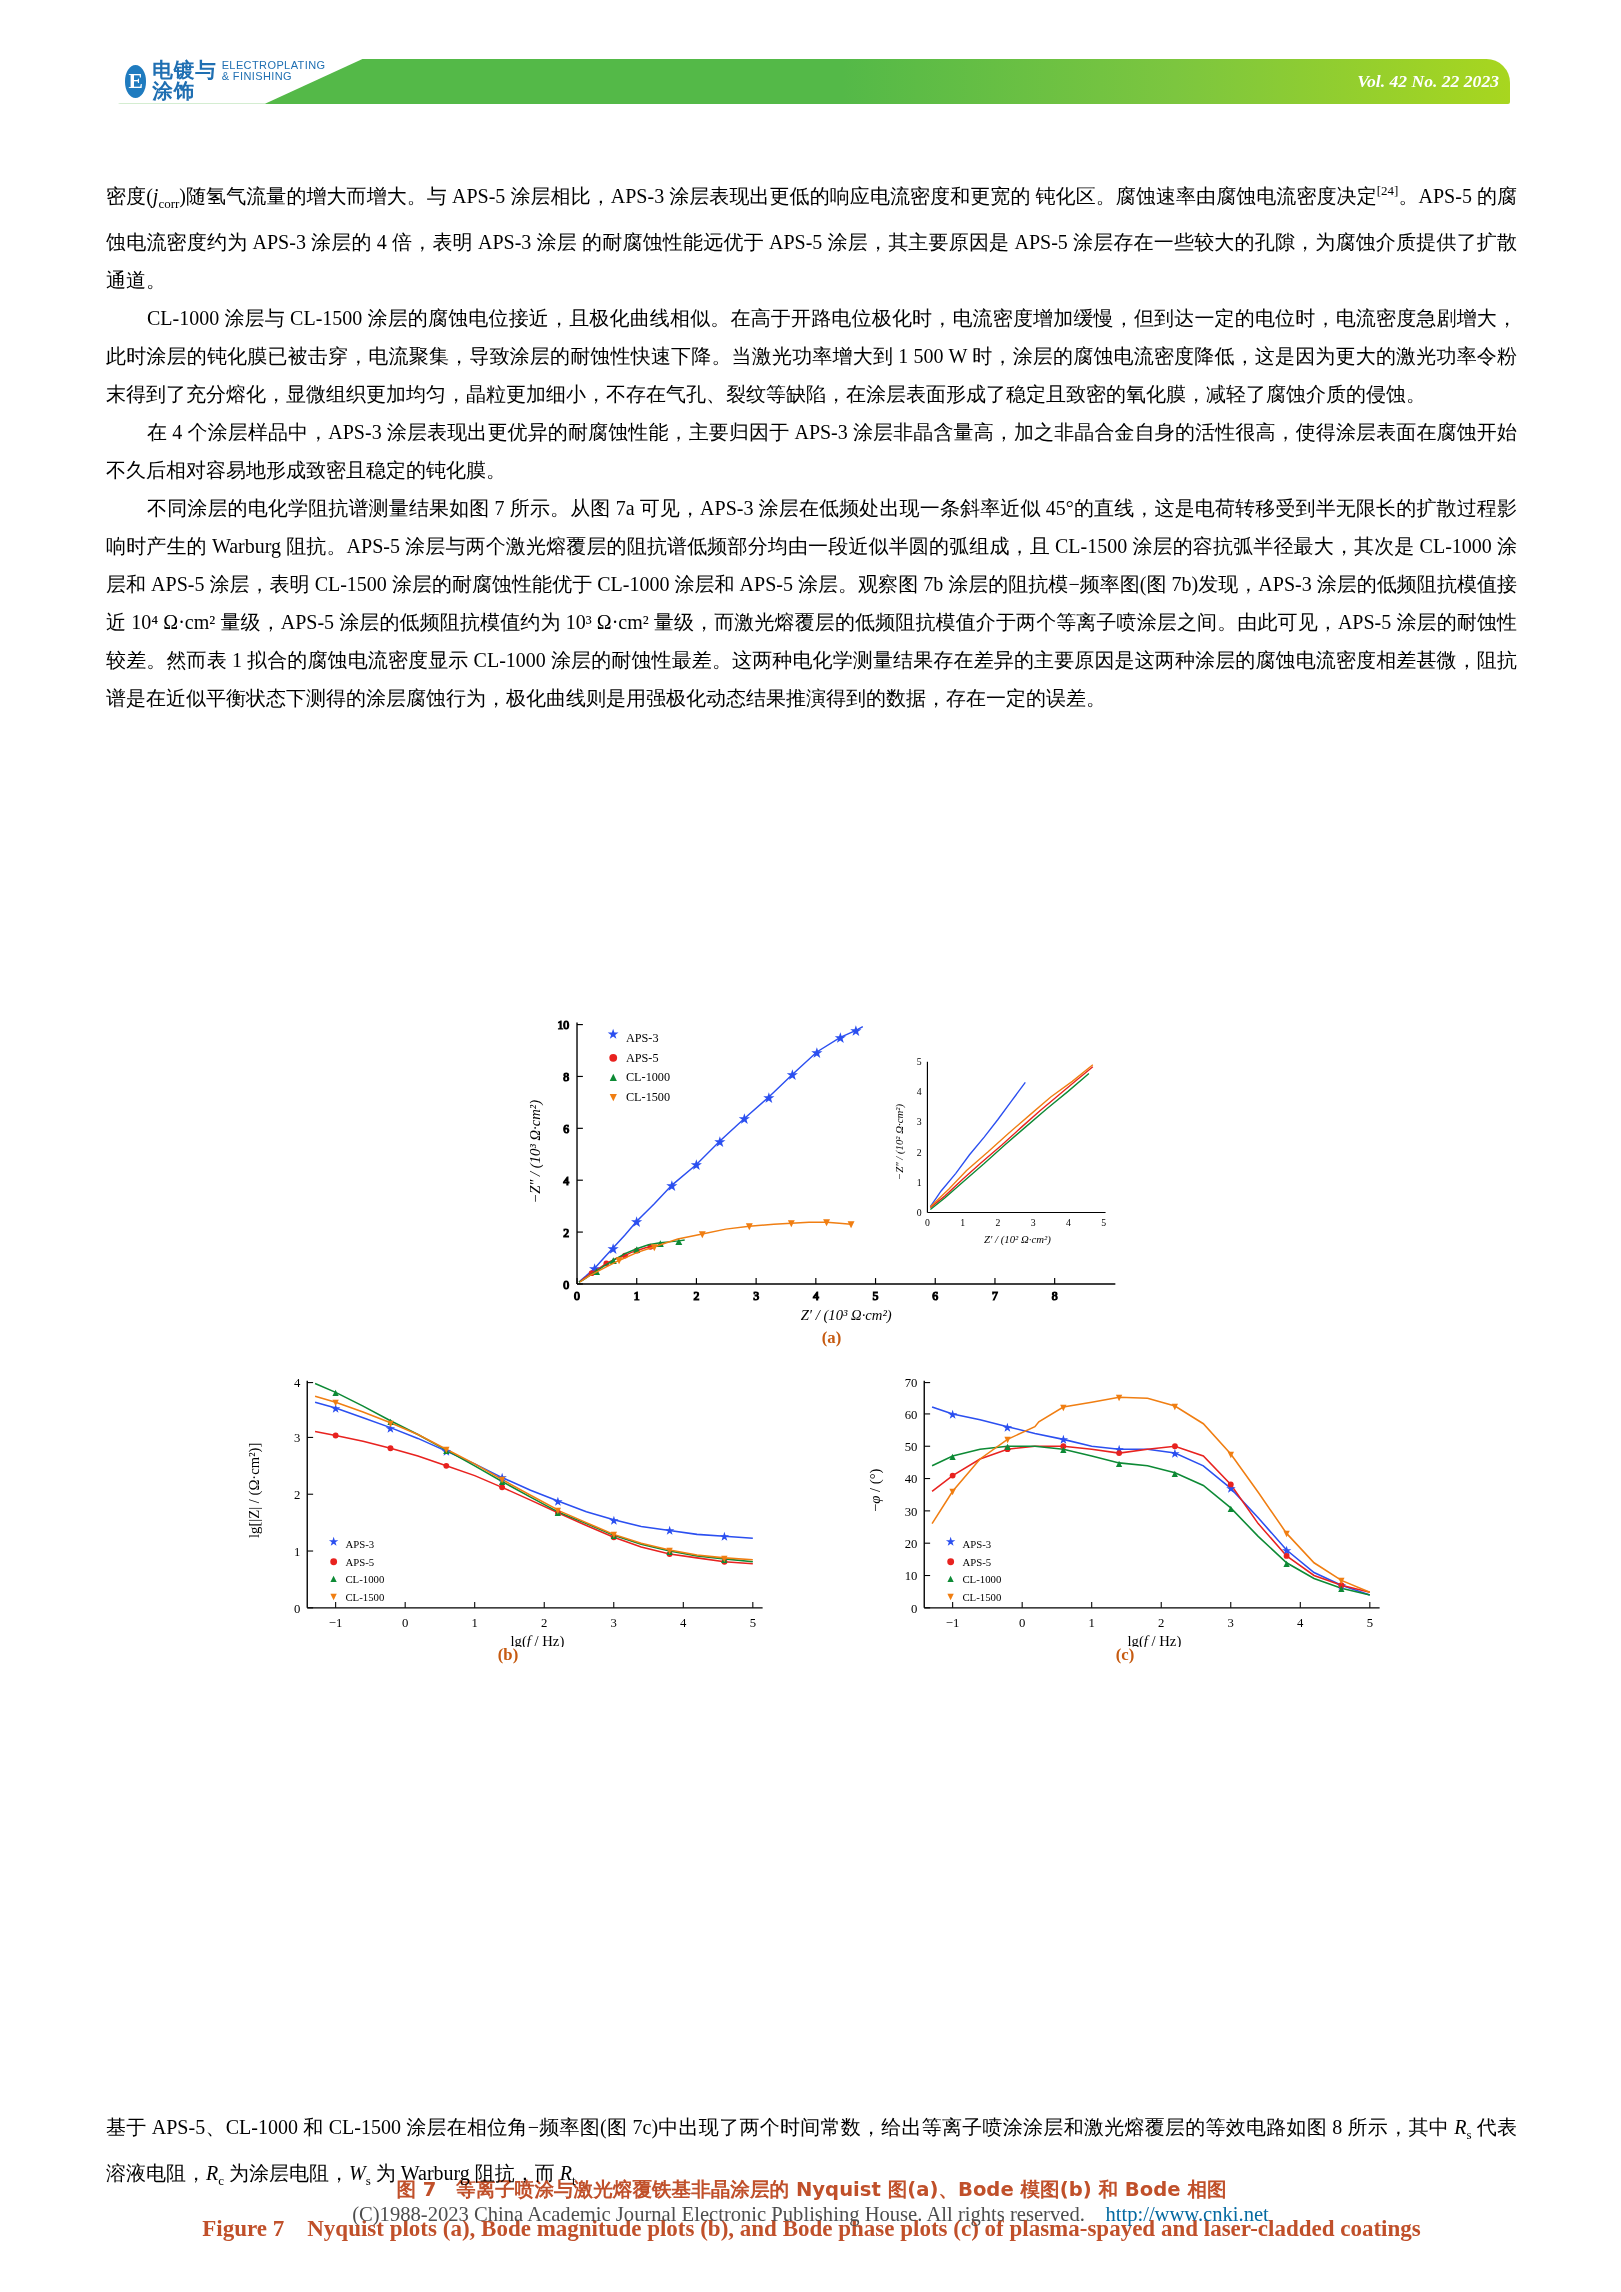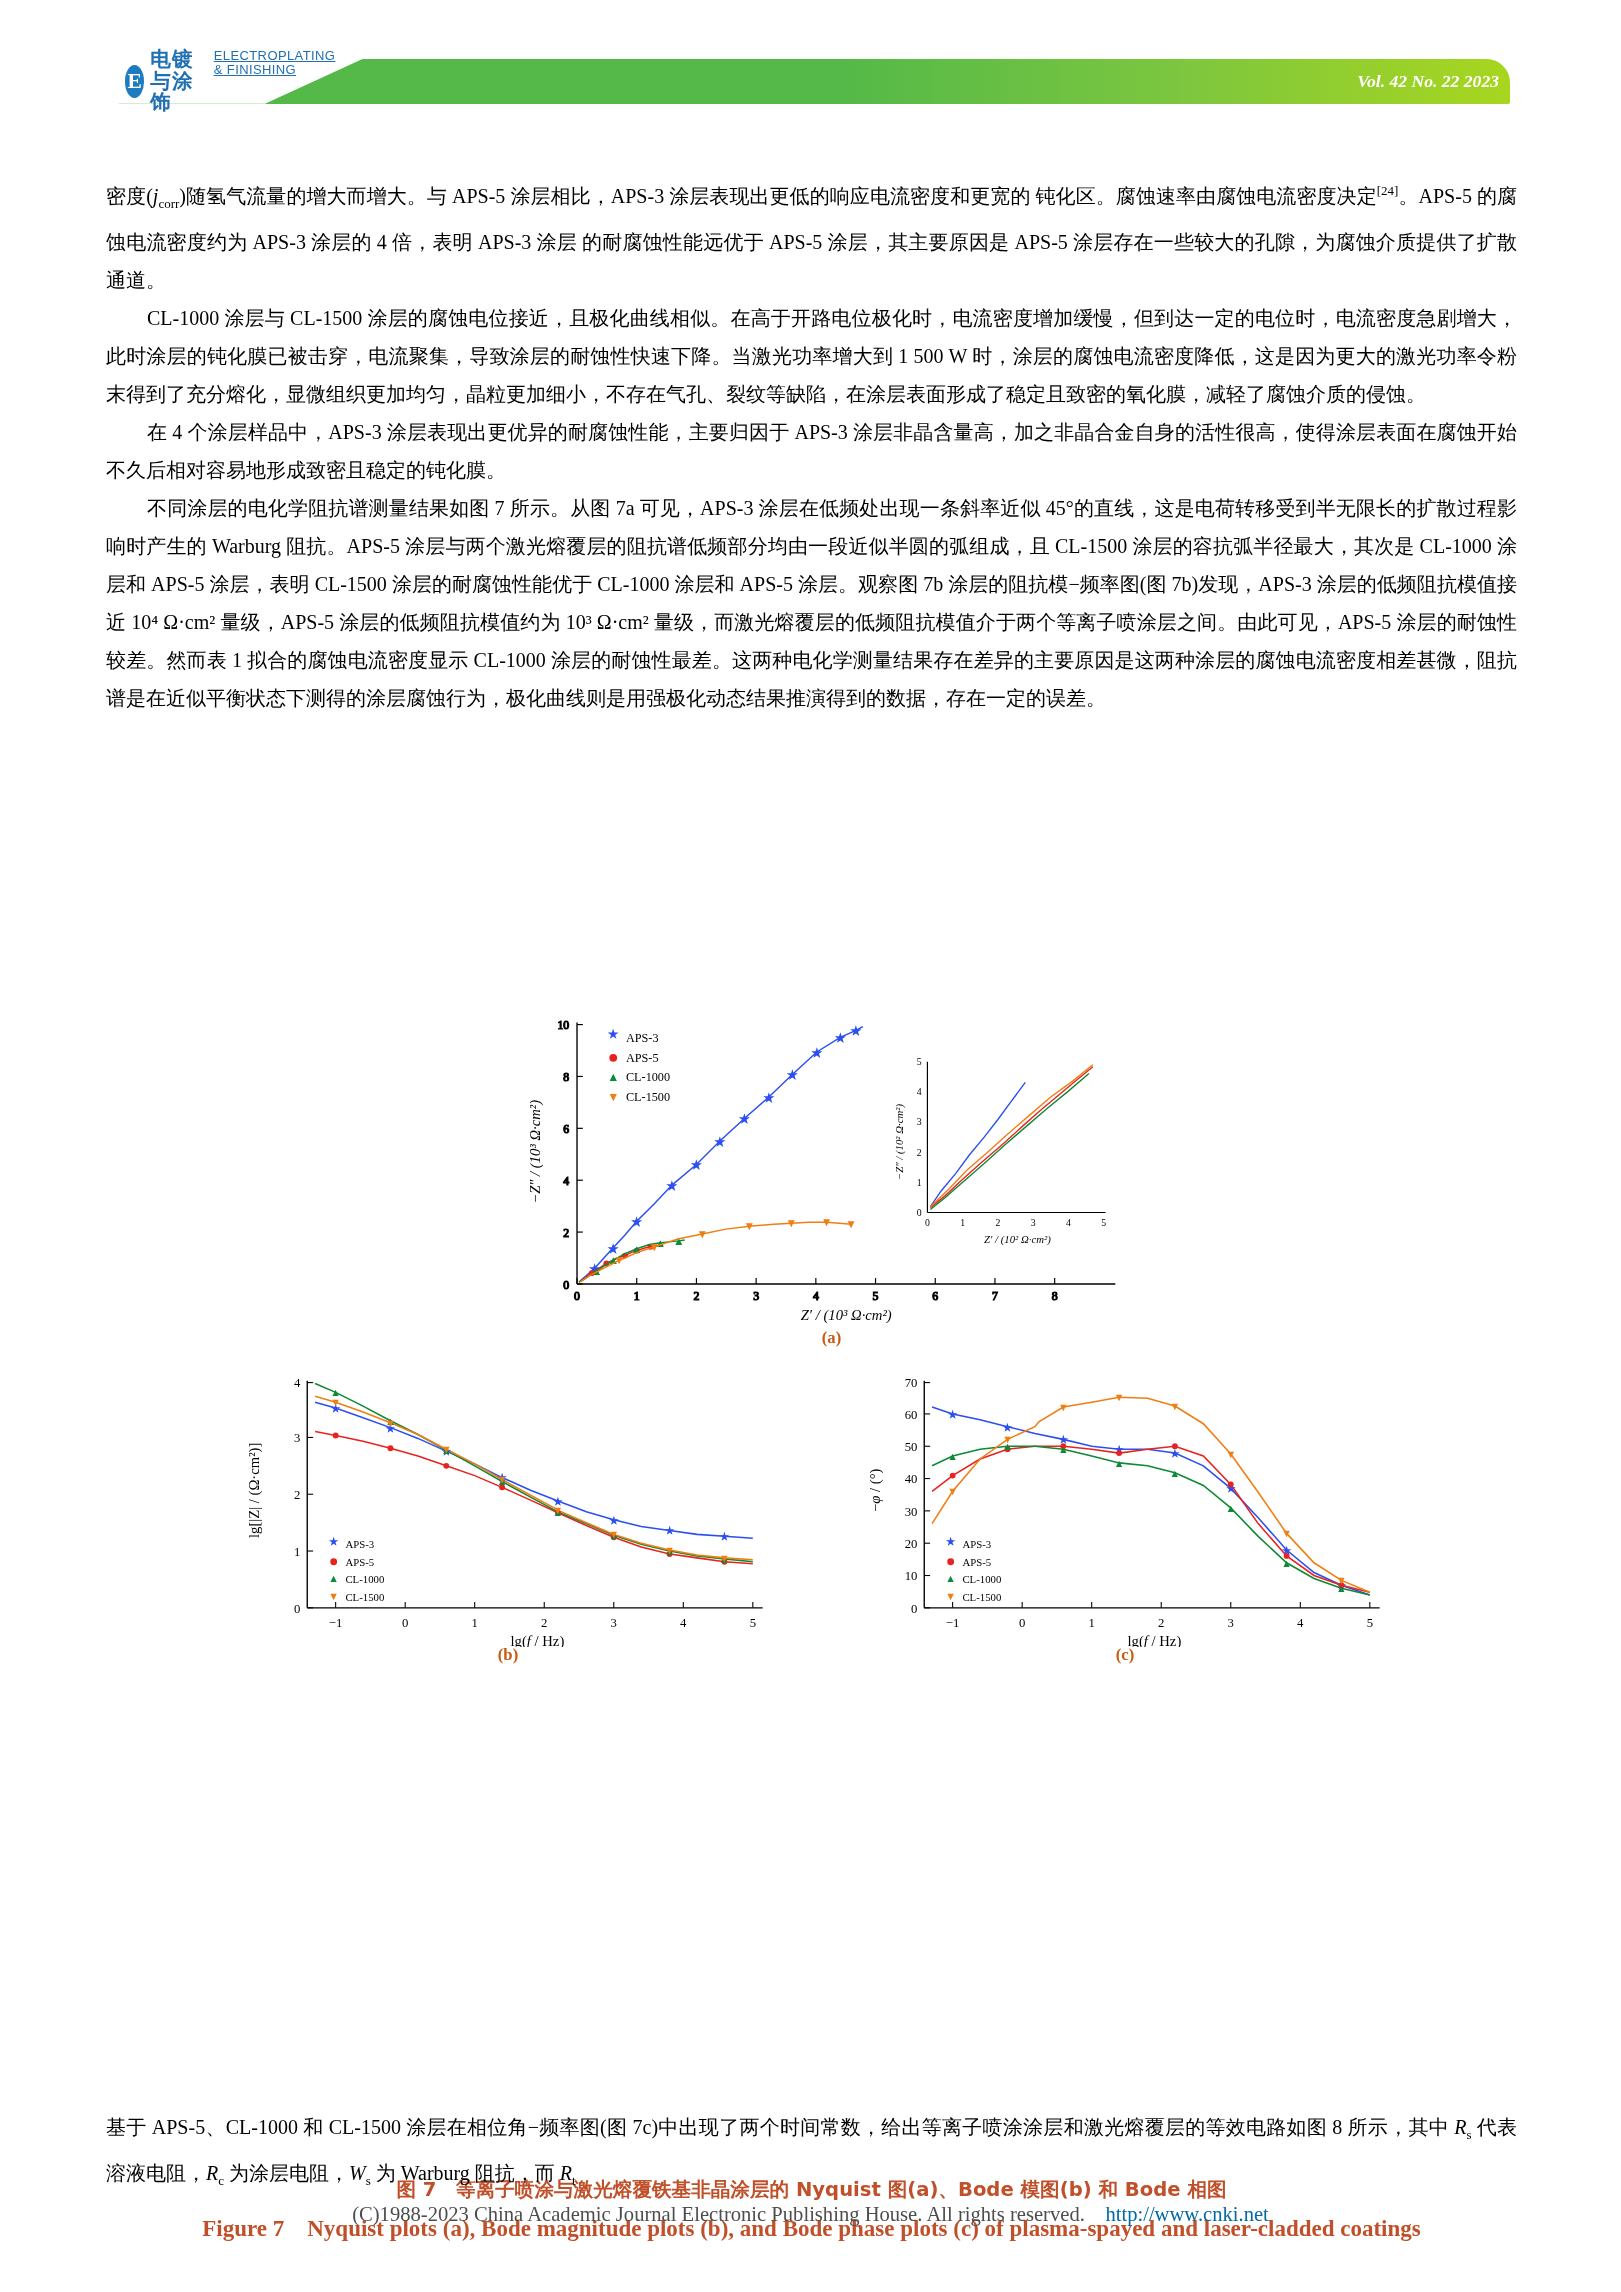--- a/index.html
+++ b/index.html
@@ -36,21 +36,21 @@
     font-size:21.6px;font-weight:bold;
     display:flex;align-items:center;justify-content:center;
   }
   .logo-text{display:flex;flex-direction:row;line-height:1.05;}
   .logo-cn{
     font-family:"DejaVu Sans", sans-serif;
     font-size:20.6px;font-weight:bold;color:#1f6fb2;letter-spacing:1px;
   }
   .logo-en{
     font-family:"Liberation Sans", sans-serif;
-    font-size:13px;color:#1f6fb2;letter-spacing:0.4px;text-decoration:underline;
+    font-size:11px;color:#1f6fb2;letter-spacing:0.4px;
   }
   .header-title{
     position:absolute;left:412px;top:7.8px;width:745px;height:45px;
     display:flex;align-items:center;justify-content:center;
     color:#ffffff;font-size:18.6px;font-weight:bold;
     font-family:"DejaVu Sans", sans-serif;
   }
   .header-vol{
     position:absolute;right:122px;top:7.8px;height:45px;
     display:flex;align-items:center;

